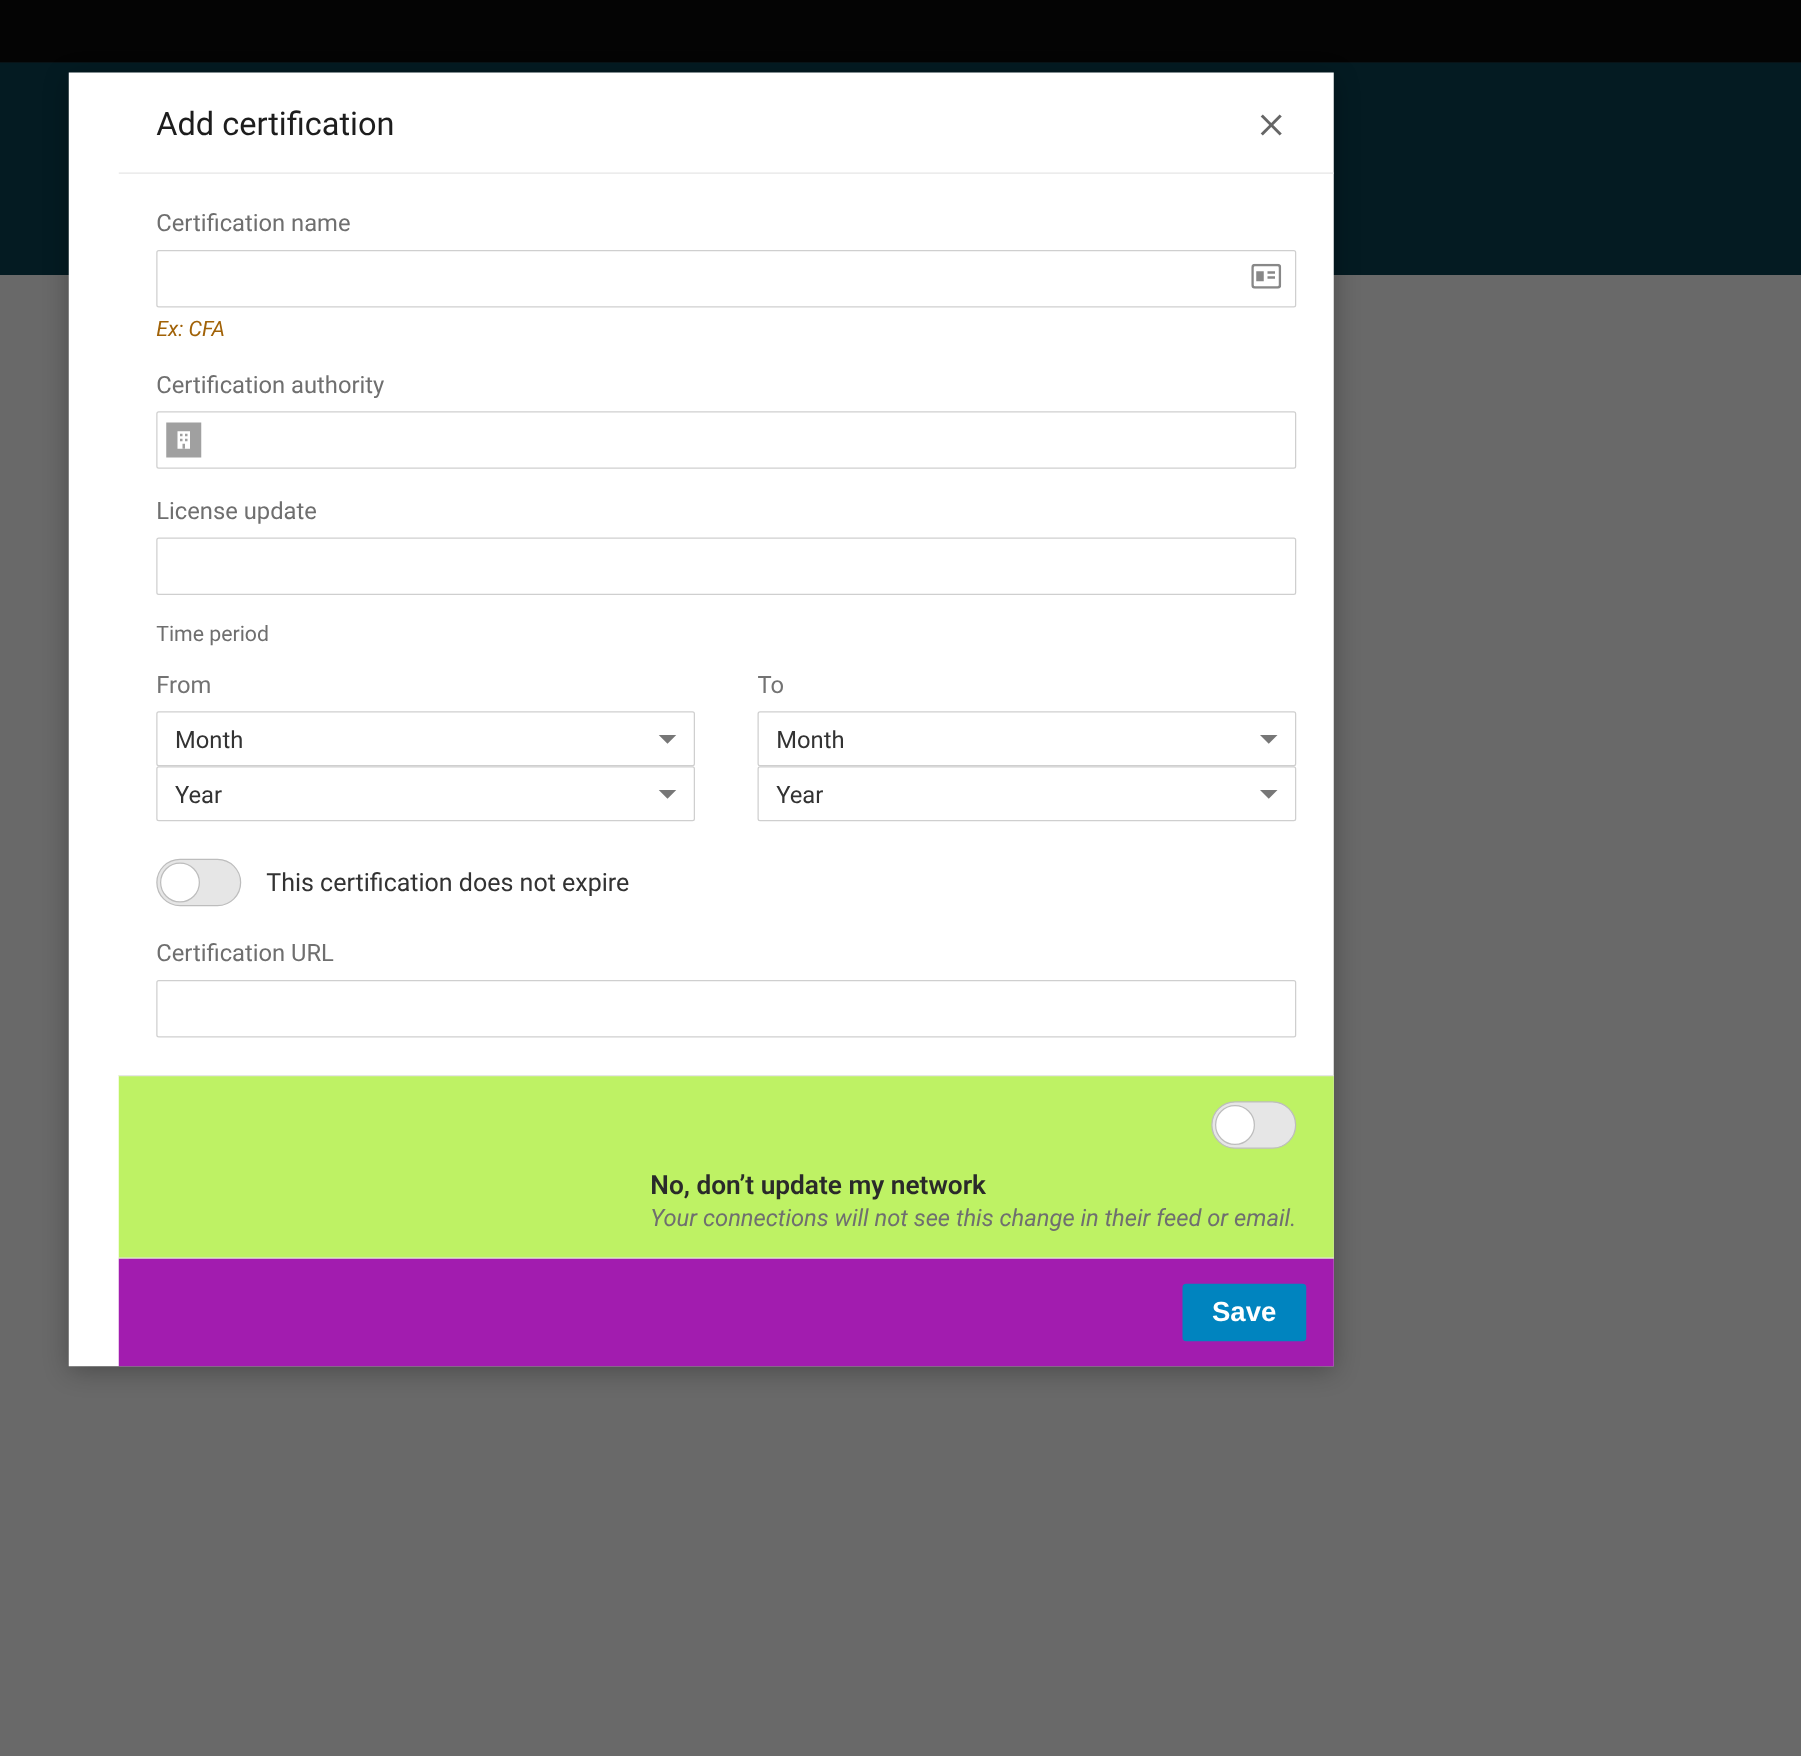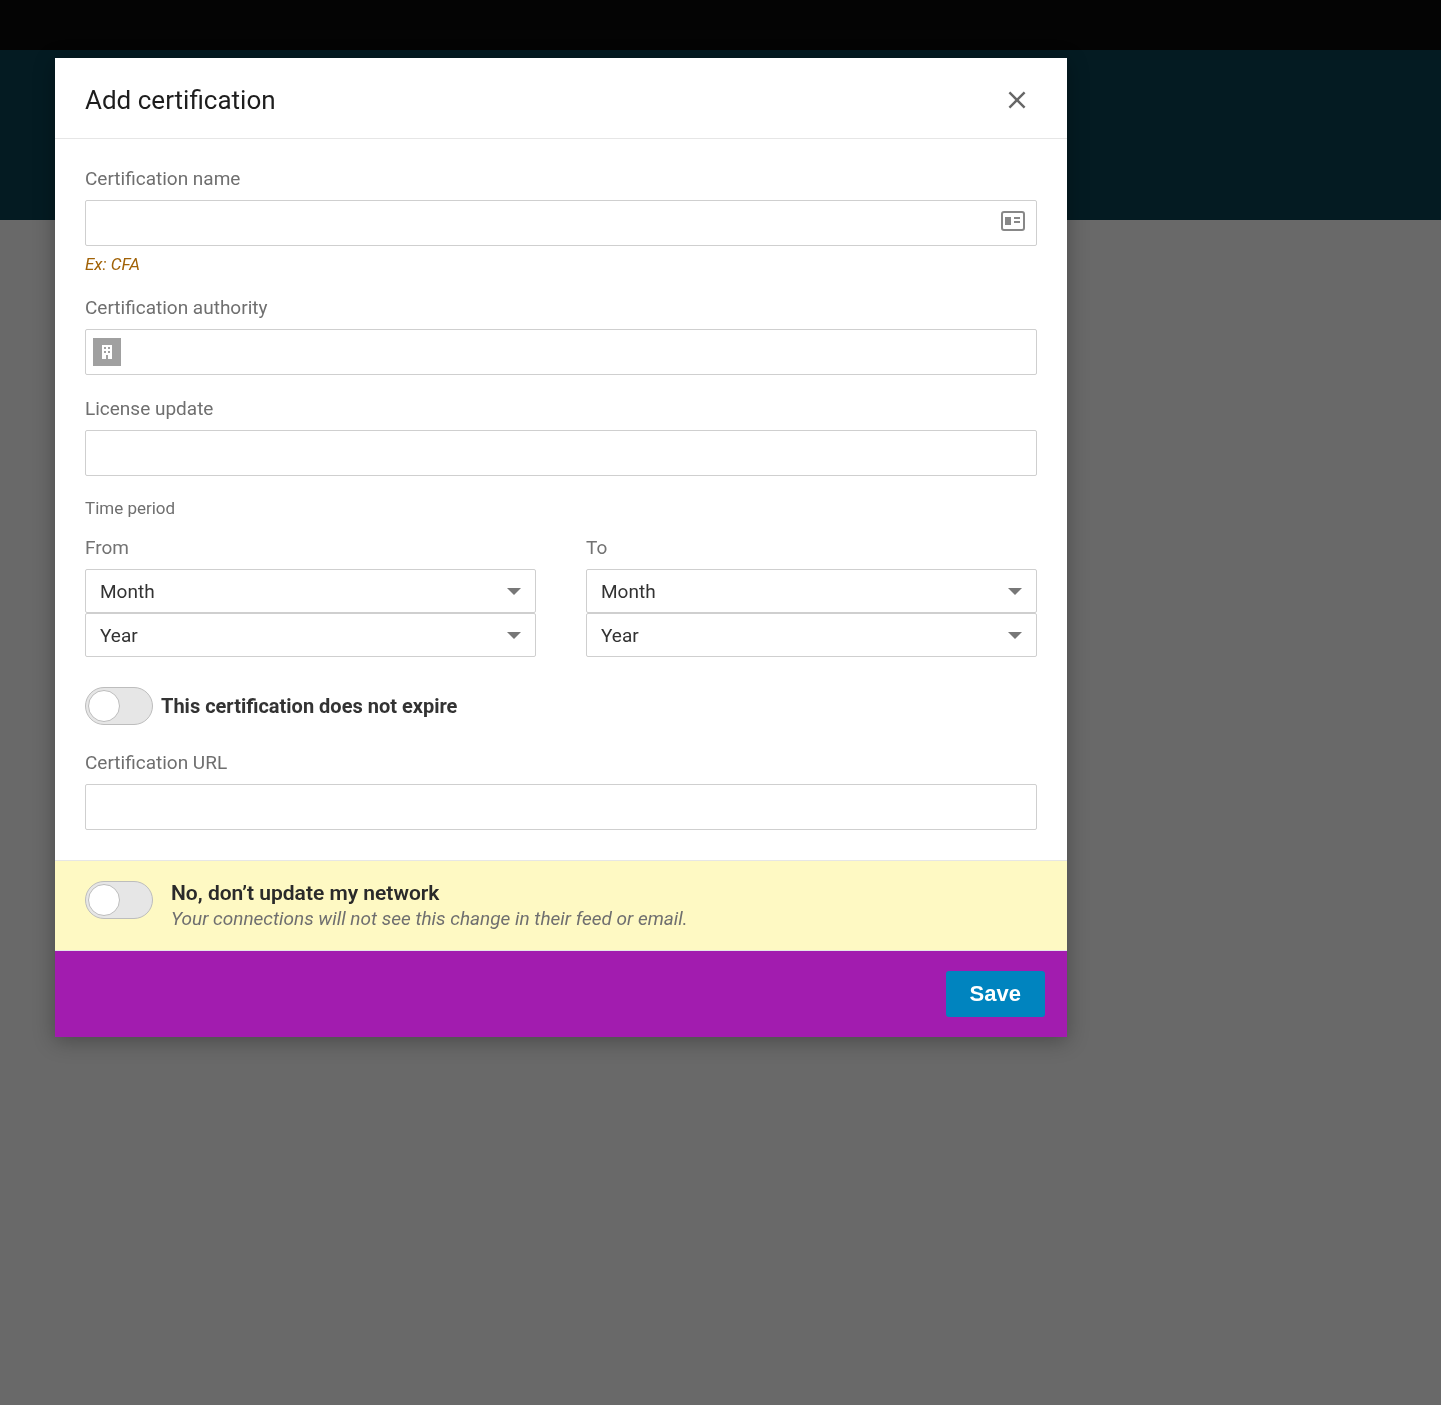--- a/index.html
+++ b/index.html
@@ -35,20 +35,21 @@
 
   .modal {
     position: absolute;
     top: 58px;
     left: 55px;
     width: 1012px;
     background: #ffffff;
     box-shadow: 0 4px 20px rgba(0,0,0,0.3);
     display: flex;
     flex-direction: column;
+    padding-left: 40px;
   }
 
   .modal-header {
     display: flex;
     align-items: center;
     justify-content: space-between;
     padding: 22px 30px 18px 30px;
     border-bottom: 1px solid #e6e6e6;
   }
   .modal-title {
@@ -144,24 +145,23 @@
   .select .caret {
     width: 0; height: 0;
     border-left: 7px solid transparent;
     border-right: 7px solid transparent;
     border-top: 7px solid #777;
   }
 
   .toggle-row {
     display: flex;
     align-items: center;
-    gap: 8px;
+    gap: 20px;
     margin-top: 30px;
     margin-bottom: 26px;
-    font-weight: bold;
   }
   .toggle {
     width: 68px; height: 38px;
     border: 1px solid #bdbdbd;
     border-radius: 38px;
     background: #e6e6e6;
     position: relative;
     cursor: pointer;
     flex-shrink: 0;
   }
@@ -172,27 +172,28 @@
     border-radius: 50%;
     background: #fff;
     border: 1px solid #bdbdbd;
   }
   .toggle-label {
     font-size: 20px;
     color: #333;
   }
 
   .modal-network {
-    background: #fef9c3;
+    background: #bef264;
     border-top: 1px solid #e6e6e6;
     border-bottom: 1px solid #e6e6e6;
     padding: 20px 30px;
     display: flex;
-    align-items: flex-start;
+    align-items: flex-end;
     gap: 18px;
+    flex-direction: column;
   }
   .network-text .head {
     font-size: 21px;
     font-weight: 600;
     color: #2a2a2a;
     margin-bottom: 2px;
   }
   .network-text .sub {
     font-size: 19px;
     color: #6f6f6f;

